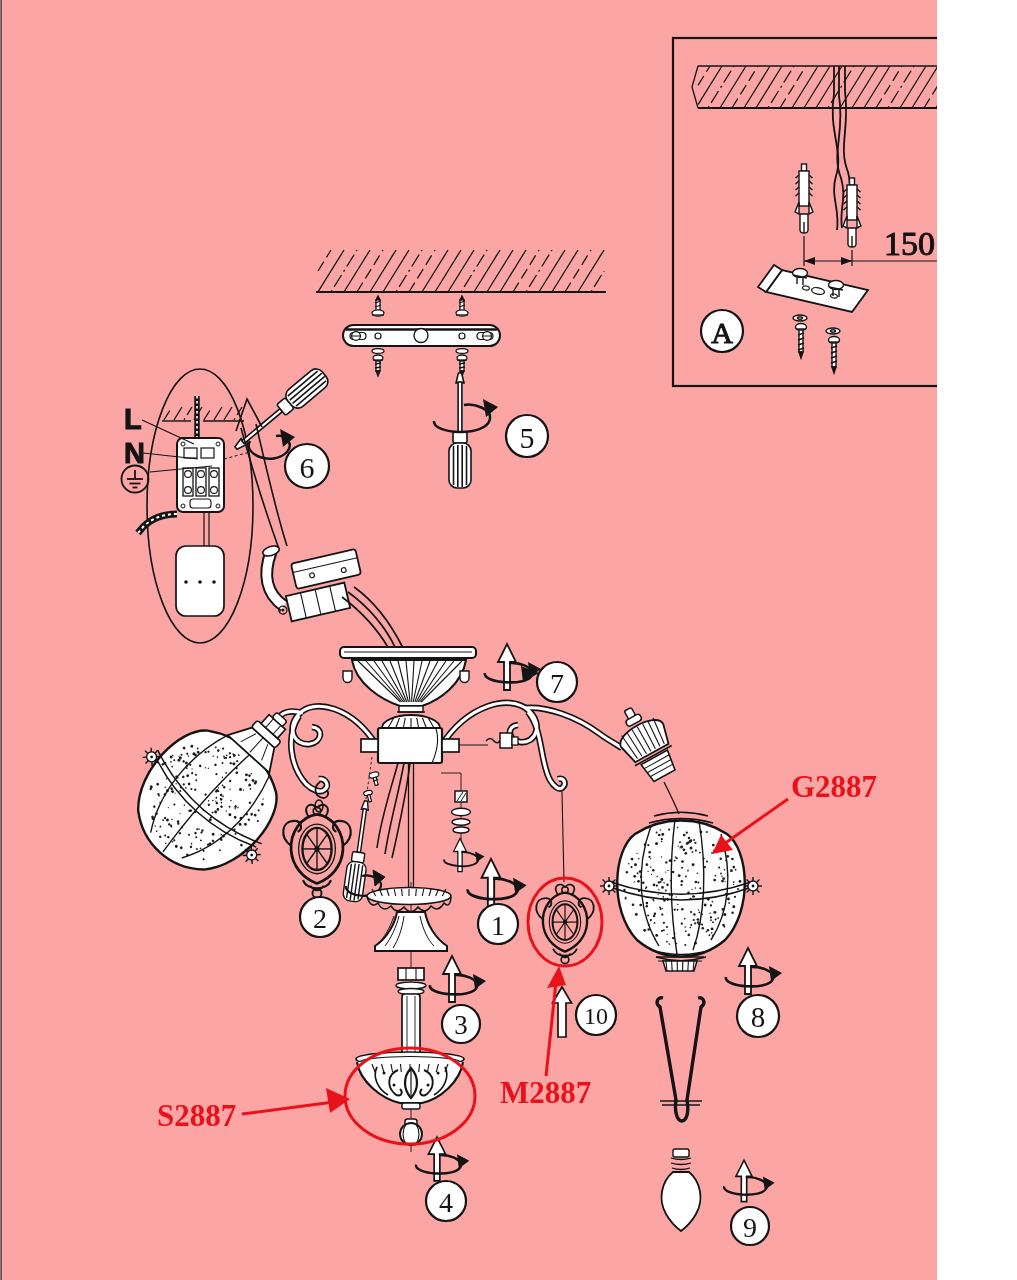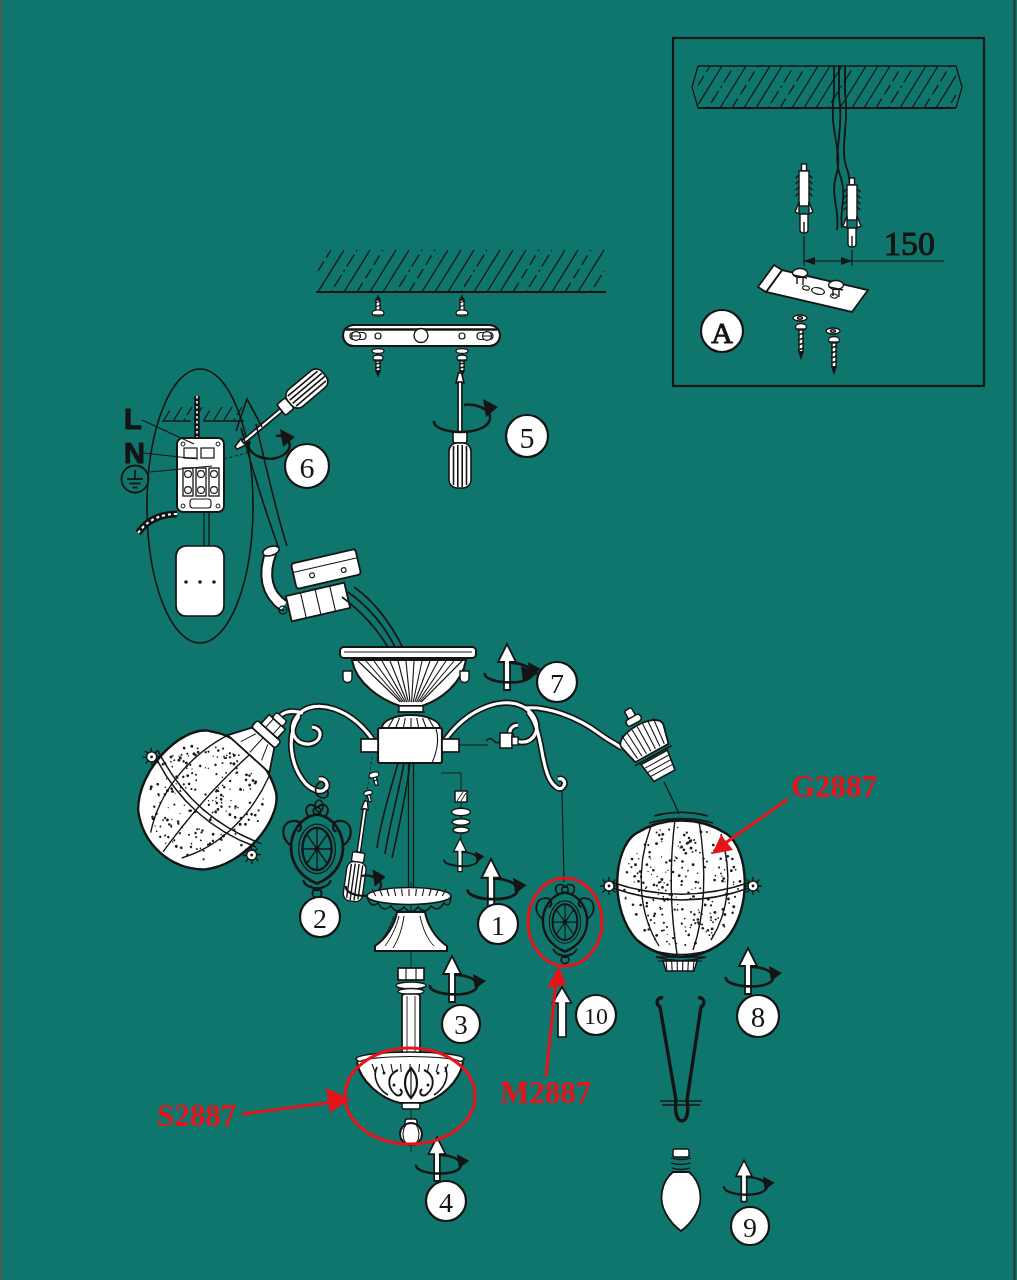--- a/index.html
+++ b/index.html
@@ -1,16 +1,16 @@
 <!DOCTYPE html>
 <html><head>
 <meta charset="utf-8">
 <style>
   html,body{margin:0;padding:0;background:#fff;}
-  .sheet{position:relative;width:1017px;height:1280px;background:#0f766e;overflow:hidden;
+  .sheet{position:relative;width:937px;height:1280px;background:#fca5a5;overflow:hidden;
          font-family:"Liberation Serif",serif;}
   svg{display:block;}
   text{font-family:"Liberation Serif",serif;fill:#141414;}
   .sans{font-family:"Liberation Sans",sans-serif;font-weight:bold;}
   .red{fill:#e8121a;font-weight:bold;}
 </style>
 </head>
 <body>
 
 <div class="sheet">

